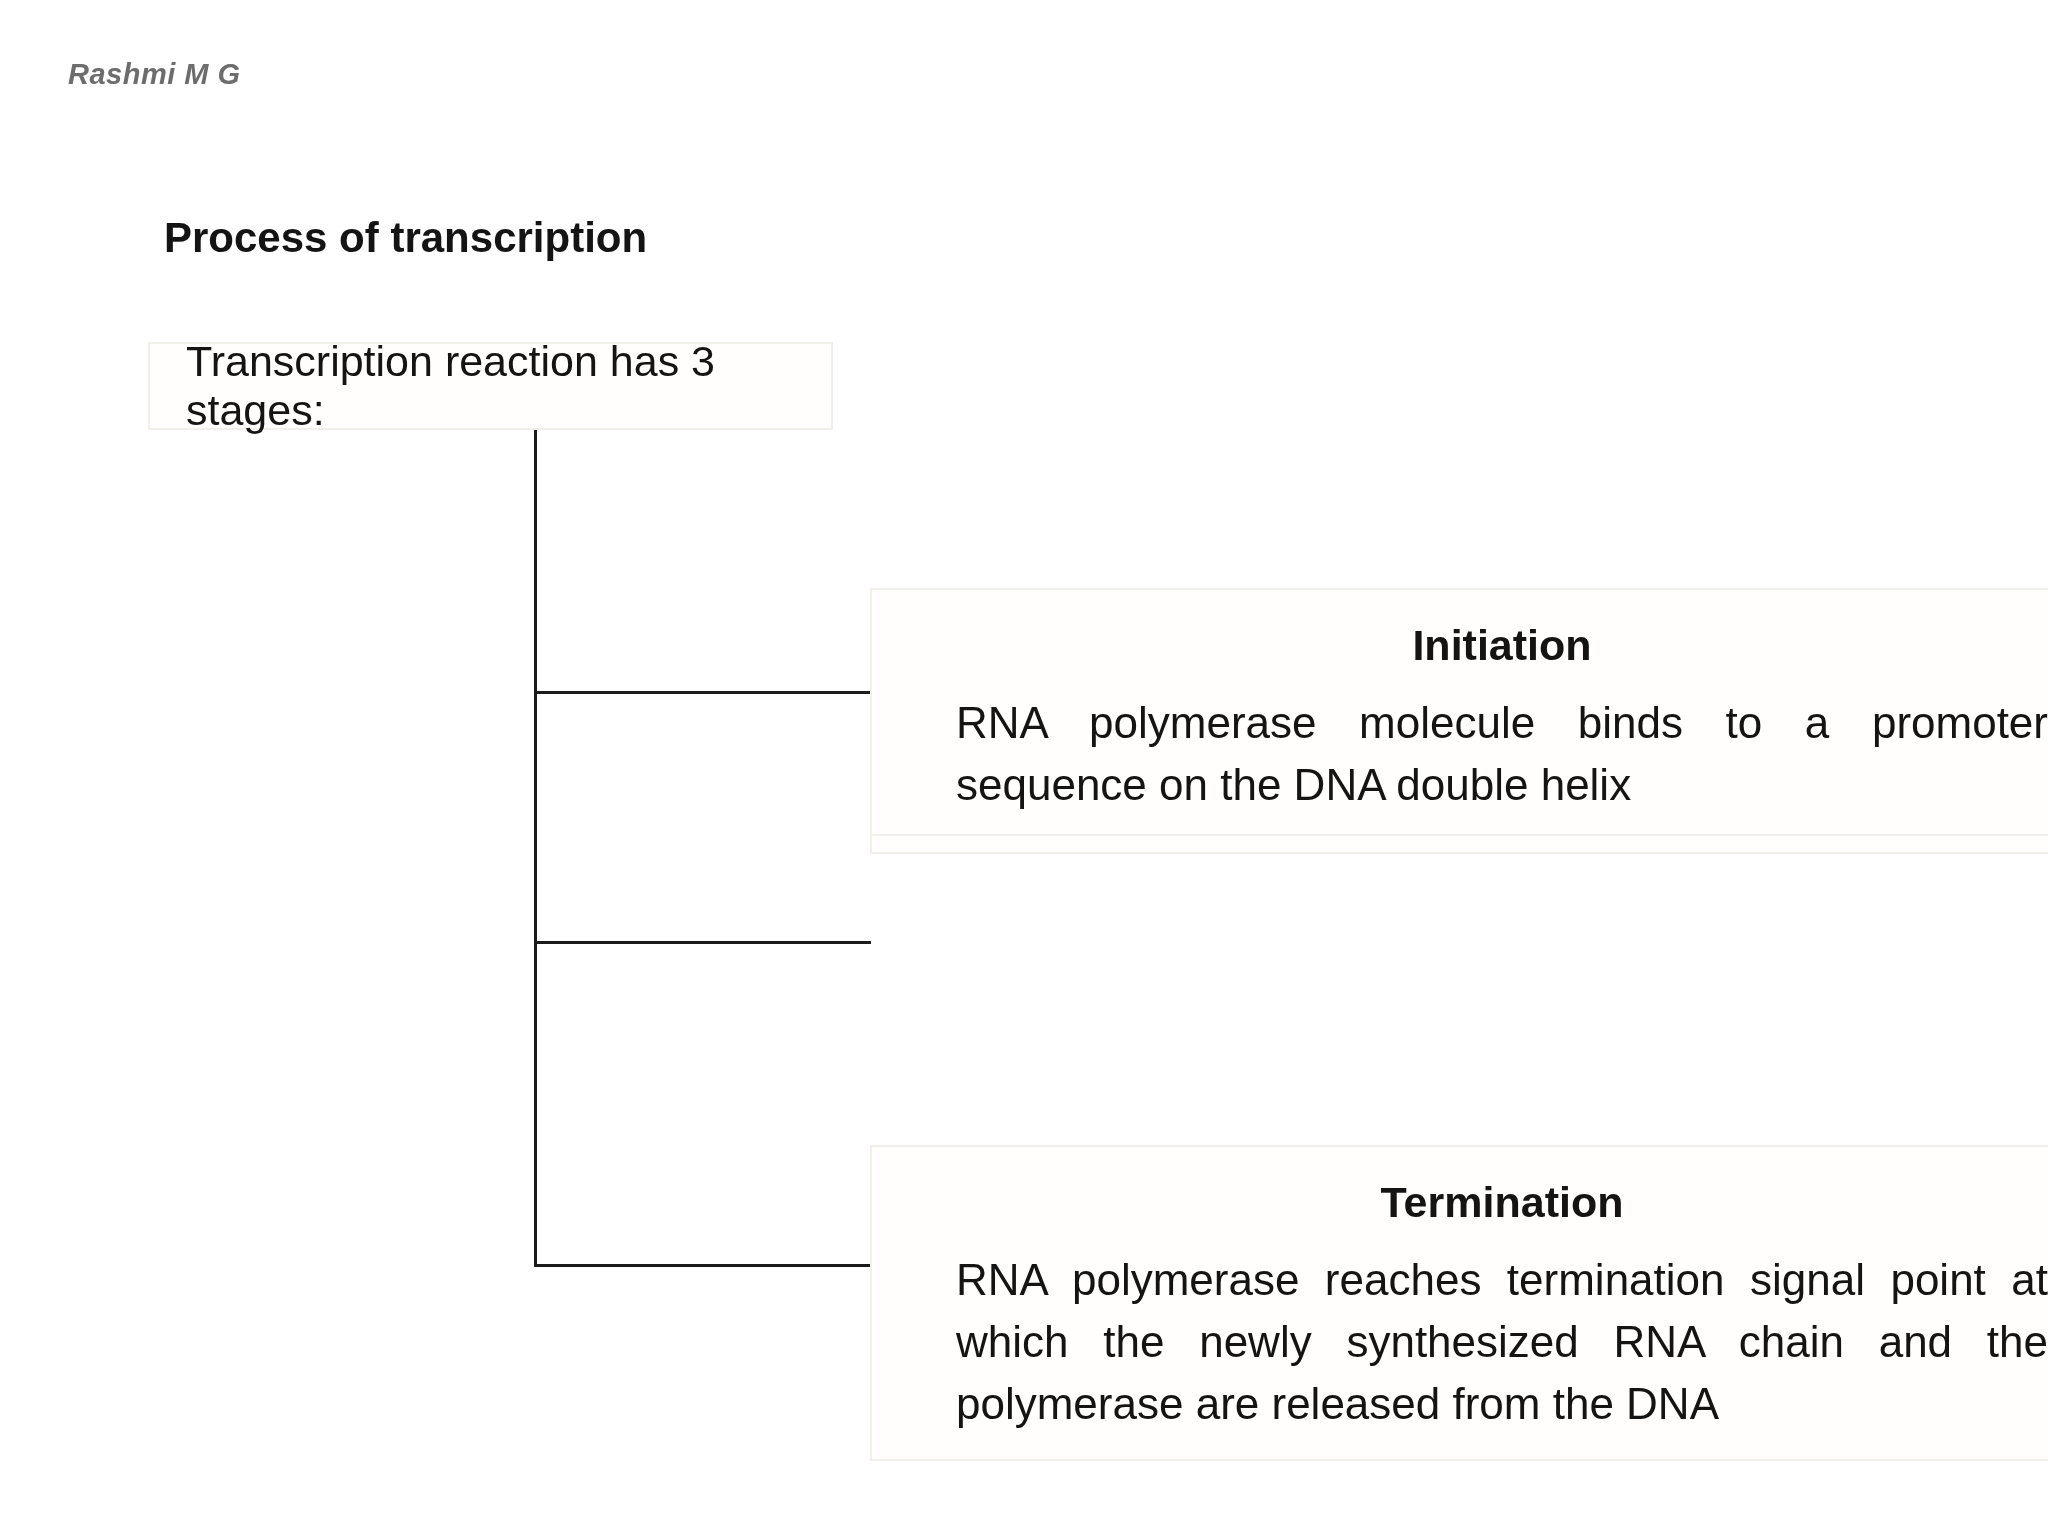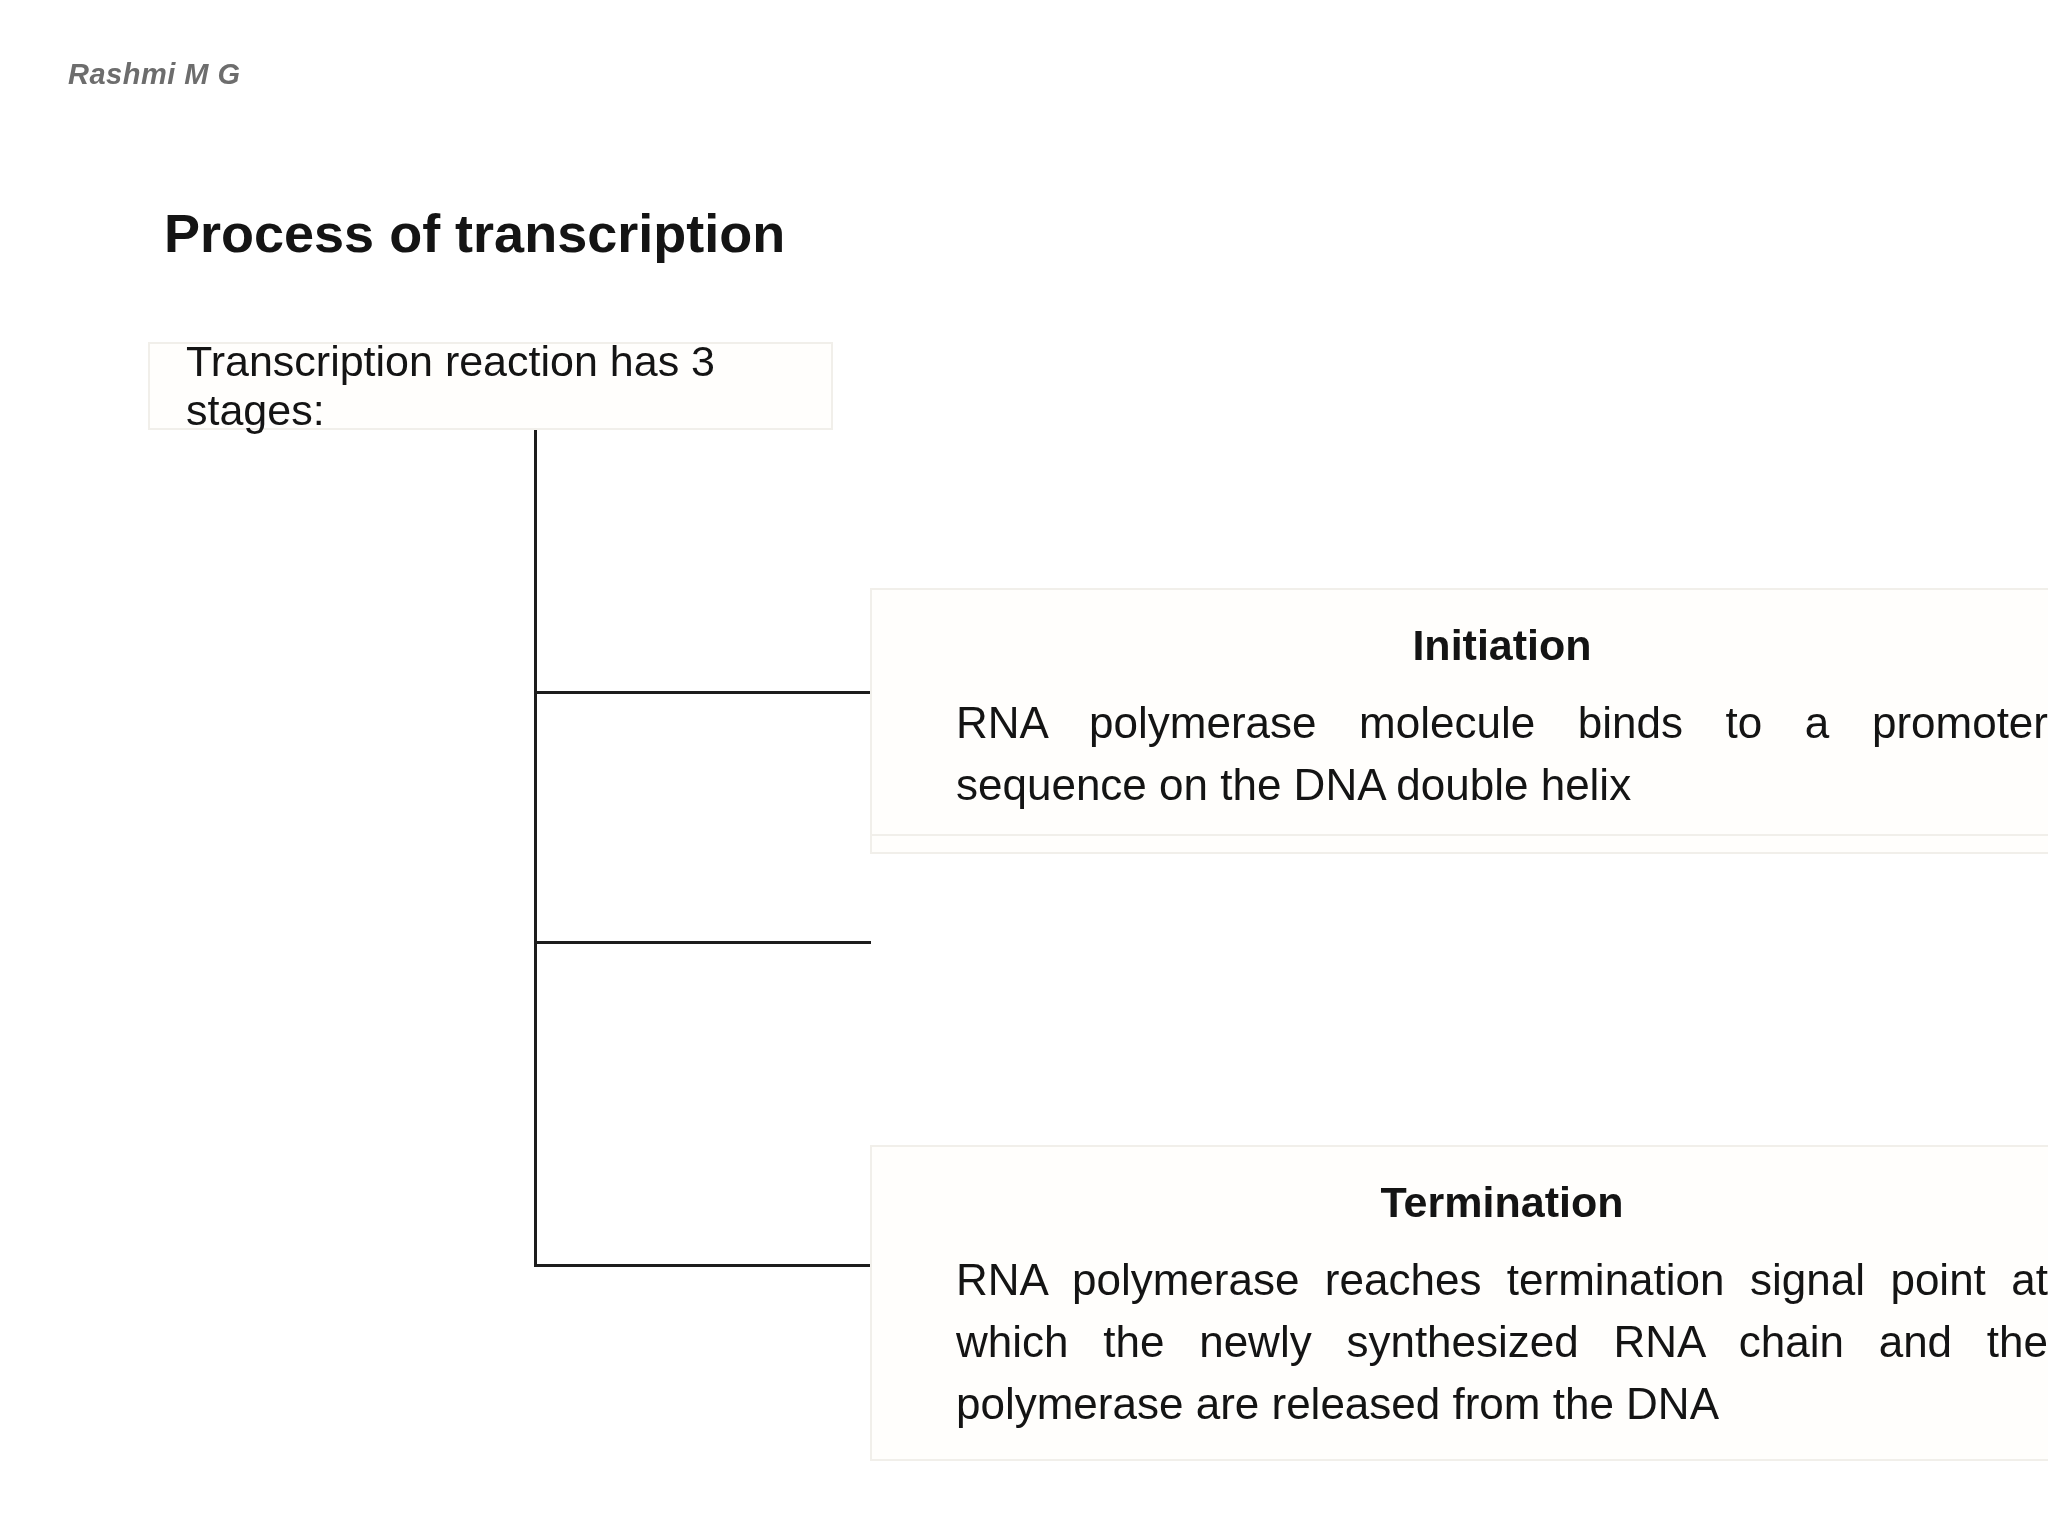--- a/index.html
+++ b/index.html
@@ -19,22 +19,22 @@
     color:var(--text);
     overflow:hidden;
   }
   .author{
     position:absolute;left:20px;top:10px;
     font-size:29px;font-weight:bold;font-style:italic;
     color:var(--author-gray);
     letter-spacing:.5px;
   }
   .page-title{
-    position:absolute;left:116px;top:154px;
-    font-size:54px;font-weight:bold;
+    position:absolute;left:116px;top:166px;
+    font-size:42px;font-weight:bold;
   }
   .root-box{
     position:absolute;left:100px;top:294px;
     width:685px;height:88px;
     background:var(--box-bg);
     border:2px solid var(--accent-border);
     display:flex;align-items:center;
     padding-left:20px;
     font-size:43px;
   }

